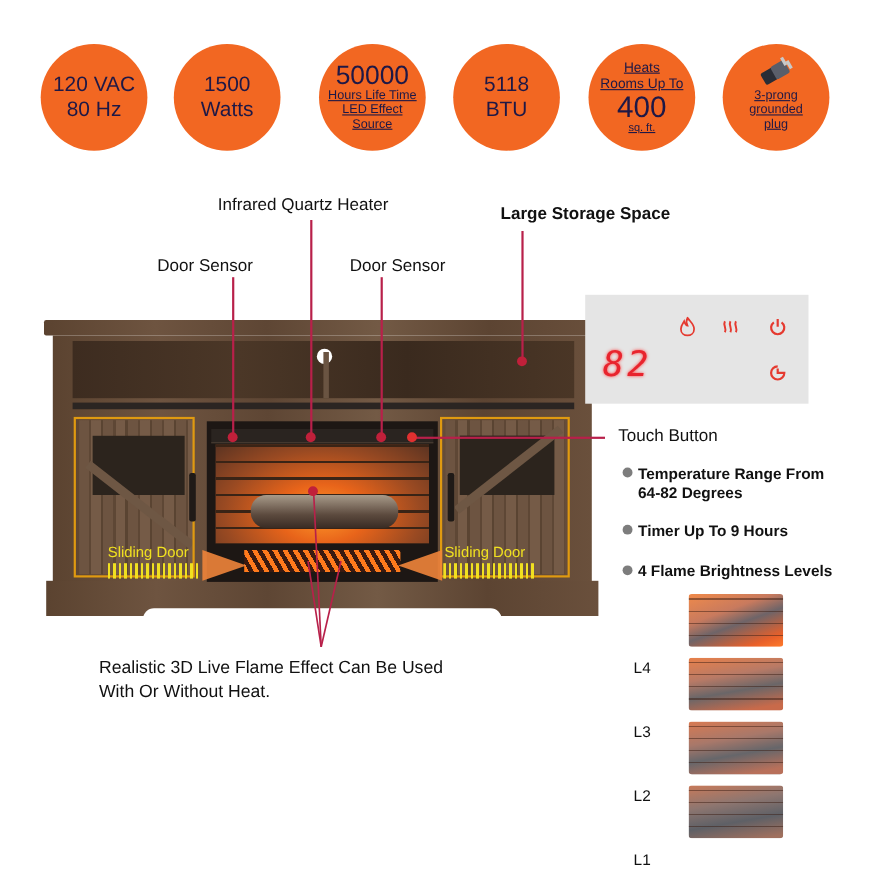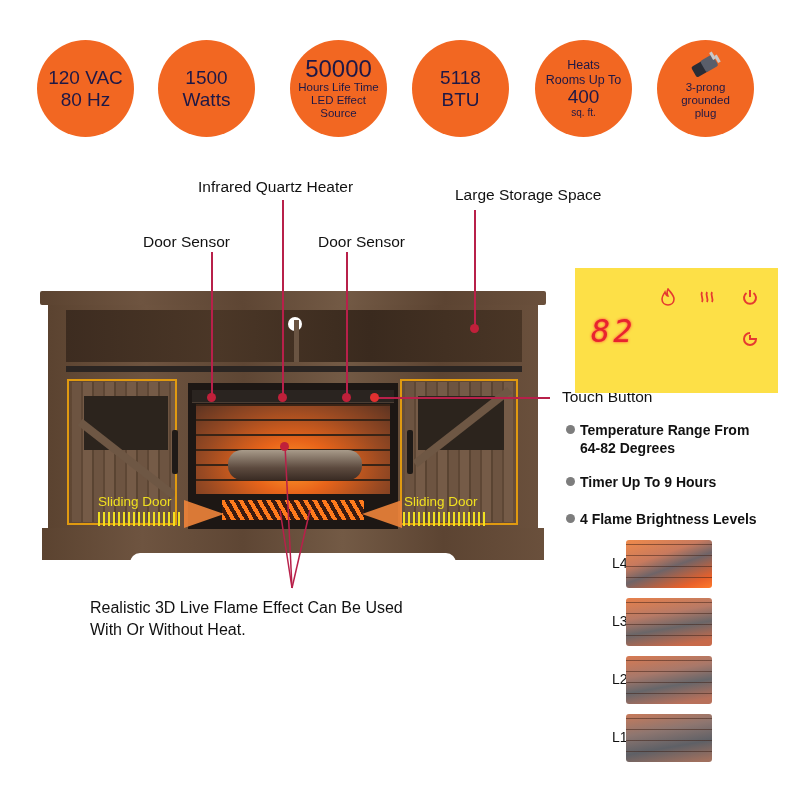--- a/index.html
+++ b/index.html
@@ -2,37 +2,37 @@
 <html><head>
 <meta charset="utf-8">
 <style>
   html,body{margin:0;padding:0;background:#fff;}
   body{width:800px;height:800px;position:relative;overflow:hidden;font-family:"Liberation Sans",sans-serif;color:#111;}
   .abs{position:absolute;}
   
   .circle{position:absolute;top:40px;width:97px;height:97px;border-radius:50%;background:#f26722;color:#1e1846;display:flex;flex-direction:column;align-items:center;justify-content:center;text-align:center;line-height:1.15;}
   .c-big{font-size:19px;}
   .c-huge{font-size:24px;line-height:1;}
-  .c-small{font-size:11.5px;line-height:1.15;}
-  .c-num400{font-size:19px;line-height:1.05;}
+  .c-small{font-size:11.5px;line-height:1.15;text-decoration:underline;}
+  .c-num400{font-size:27px;line-height:1.05;}
   
   .label{position:absolute;font-size:15.5px;color:#111;white-space:nowrap;}
   .leader{position:absolute;background:#b8204a;}
   .dot{position:absolute;width:9px;height:9px;border-radius:50%;background:#c0203a;}
   
   .wood{background:linear-gradient(90deg,#5b4330 0%,#6e5440 20%,#5e4634 40%,#735a45 60%,#5c4432 80%,#6a503c 100%);}
   .wood-dark{background:linear-gradient(90deg,#3d2c20,#4b3727,#3a2a1e,#4a3626);}
   .plank{background:repeating-linear-gradient(90deg,#6d5441 0 9px,#5e4735 9px 11px,#755b47 11px 20px,#5a4432 20px 22px);}
   
-  .panel{position:absolute;left:575px;top:268px;width:203px;height:125px;background:#fde047;}
+  .panel{position:absolute;left:532px;top:268px;width:203px;height:99px;background:#e5e5e5;}
   .seg{color:#e8242e;font-family:"DejaVu Sans Mono",monospace;font-size:32px;font-style:italic;letter-spacing:3px;text-shadow:0 0 3px #ff3a3a;}
   
   .feat{position:absolute;left:566px;font-size:14px;color:#111;line-height:1.3;font-weight:bold;}
   .bullet{display:inline-block;width:9px;height:9px;border-radius:50%;background:#7d7d7d;margin-right:5px;vertical-align:1px;}
-  .lvl-label{position:absolute;left:612px;font-size:14px;}
+  .lvl-label{position:absolute;left:576px;font-size:14px;margin-top:44px;}
   .lvl-img{position:absolute;left:626px;width:86px;height:48px;border-radius:3px;}
 </style>
 </head>
 <body>
 
 <div class="circle" style="left:37px;">
   <div class="c-big">120 VAC</div>
   <div class="c-big">80 Hz</div>
 </div>
 <div class="circle" style="left:158px;">
@@ -61,21 +61,21 @@
     <rect x="13" y="6" width="14" height="13" rx="2" fill="#5a5e6a" transform="rotate(-30 20 12)"></rect>
     <rect x="22" y="1" width="3" height="8" fill="#c8c8c8" transform="rotate(-30 23 5)"></rect>
     <rect x="27" y="4" width="3" height="8" fill="#c8c8c8" transform="rotate(-30 28 8)"></rect>
   </svg>
   <div class="c-small">3-prong</div>
   <div class="c-small">grounded</div>
   <div class="c-small">plug</div>
 </div>
 
 <div class="label" style="left:198px;top:178px;">Infrared Quartz Heater</div>
-<div class="label" style="left:455px;top:186px;">Large Storage Space</div>
+<div class="label" style="left:455px;top:186px;font-weight:bold;">Large Storage Space</div>
 <div class="label" style="left:143px;top:233px;">Door Sensor</div>
 <div class="label" style="left:318px;top:233px;">Door Sensor</div>
 <div class="label" style="left:562px;top:388px;">Touch Button</div>
 
 <div>
 
   <div class="abs wood" style="left:40px;top:291px;width:506px;height:14px;border-radius:2px;"></div>
 
   <div class="abs wood" style="left:48px;top:305px;width:490px;height:240px;"></div>
 

